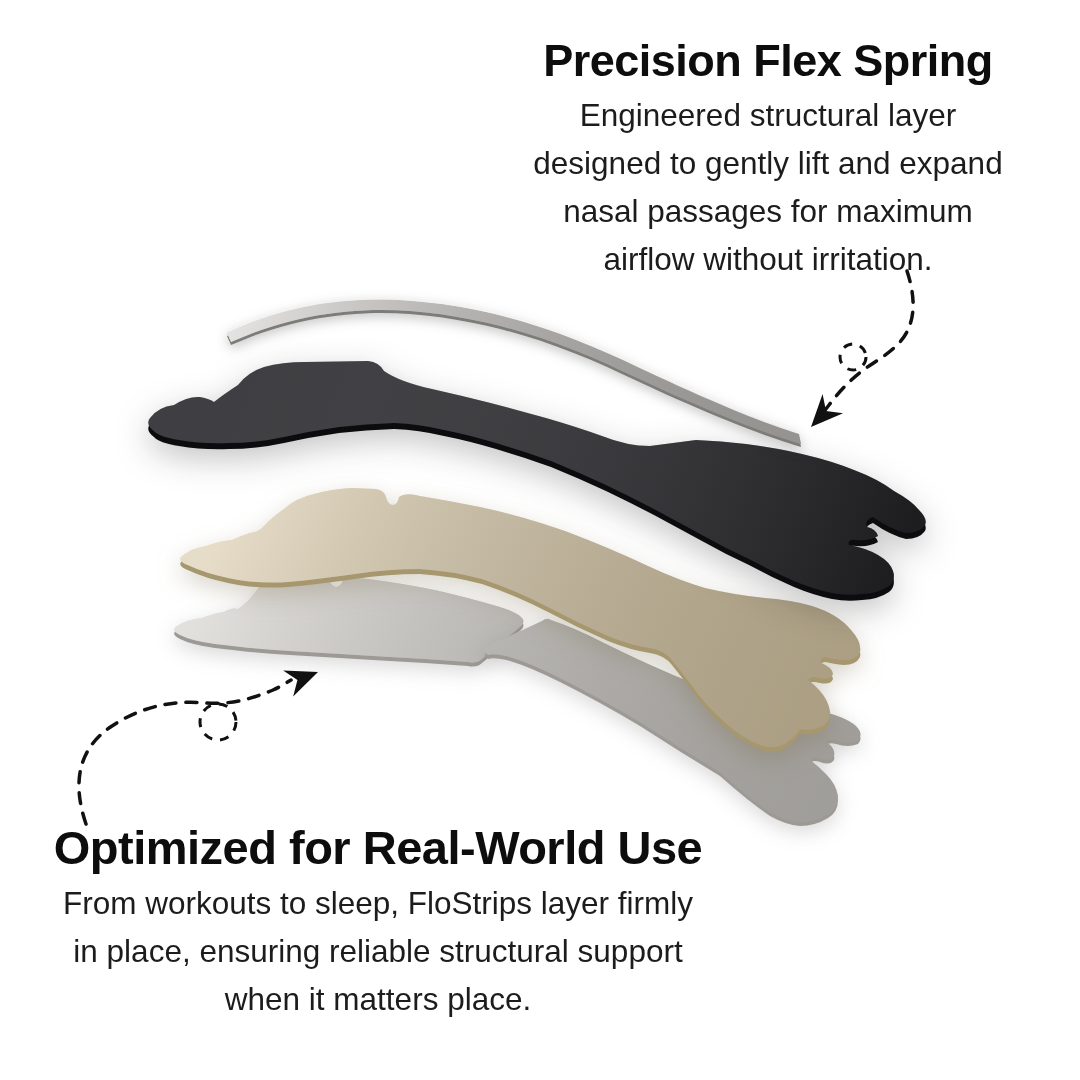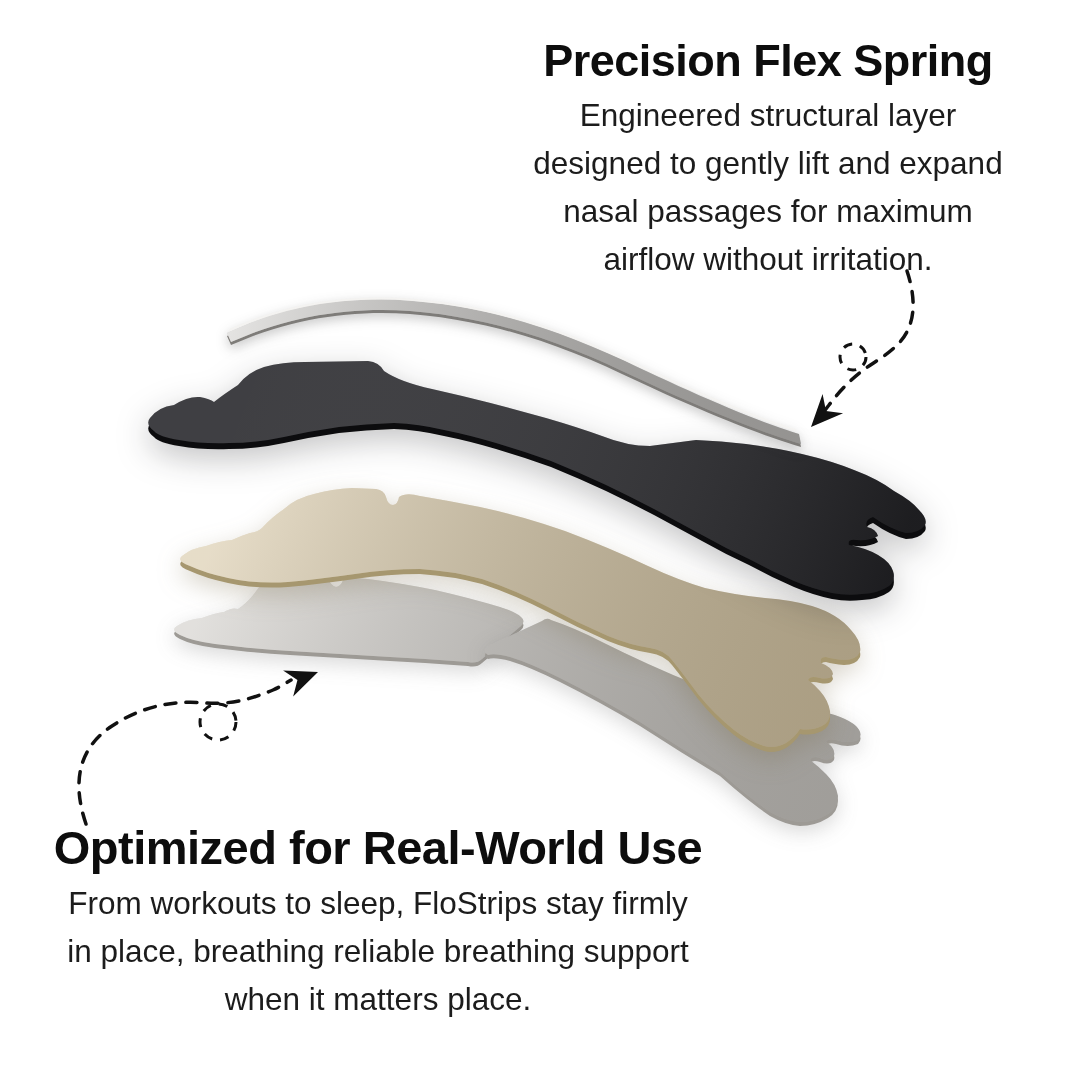--- a/index.html
+++ b/index.html
@@ -110,19 +110,19 @@
       <div>Engineered structural layer</div>
       <div>designed to gently lift and expand</div>
       <div>nasal passages for maximum</div>
       <div>airflow without irritation.</div>
     </div>
   </div>
 
   <div class="callout callout-bottom">
     <div class="callout-title">Optimized for Real-World Use</div>
     <div class="callout-body">
-      <div>From workouts to sleep, FloStrips stay firmly</div>
-      <div>in place, breathing reliable breathing support</div>
+      <div>From workouts to sleep, FloStrips layer firmly</div>
+      <div>in place, ensuring reliable structural support</div>
       <div>when it matters place.</div>
     </div>
   </div>
 
 </div>
 
 </body></html>

